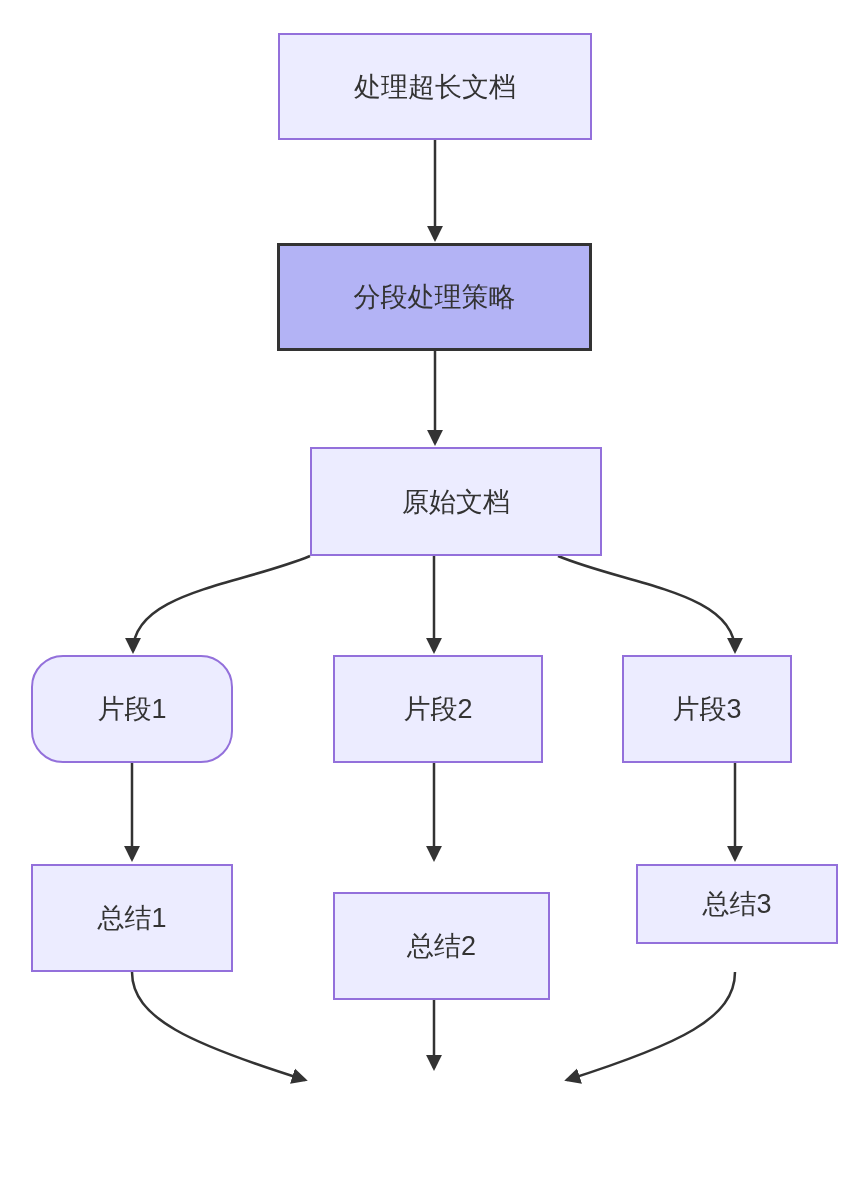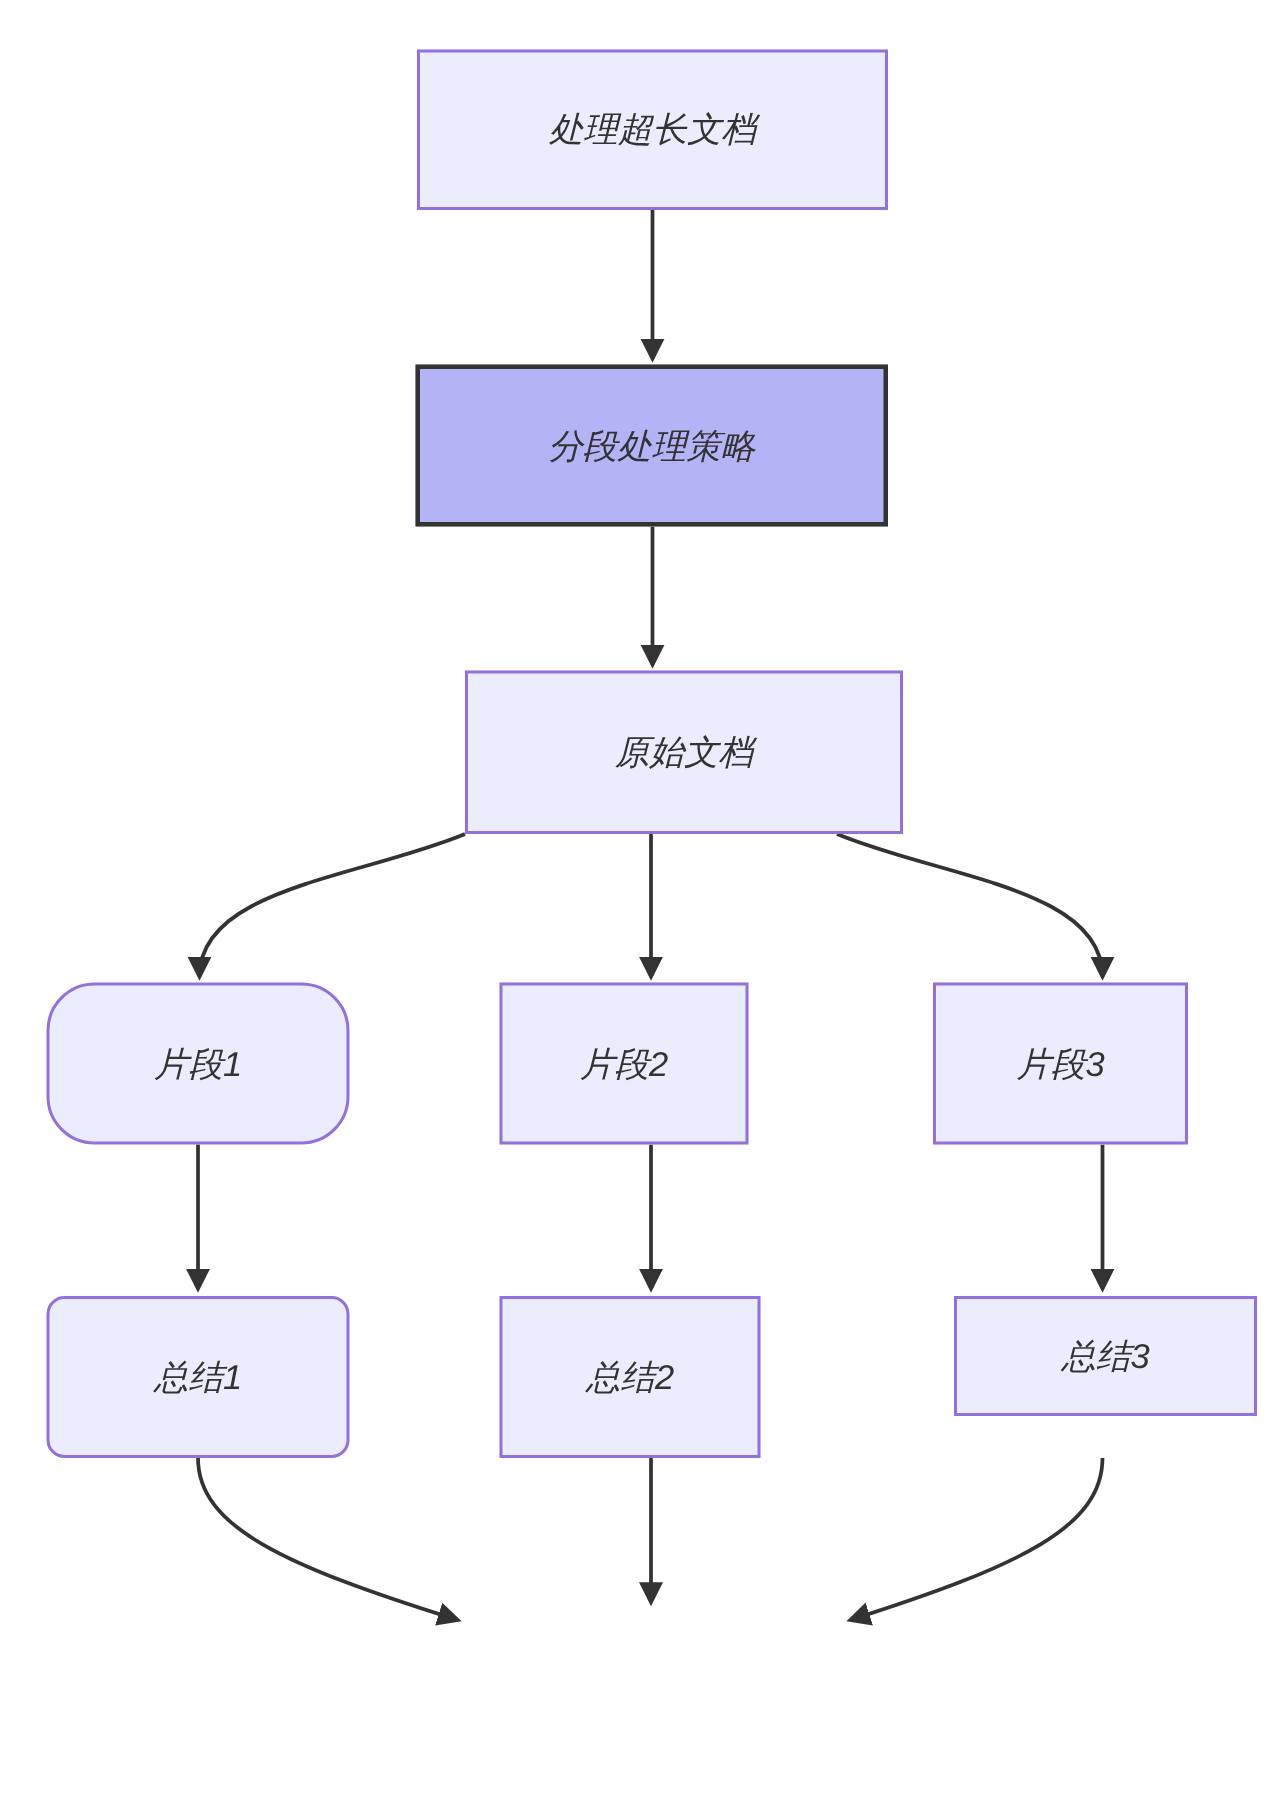--- a/index.html
+++ b/index.html
@@ -15,24 +15,23 @@
     font-family:"Liberation Sans","DejaVu Sans",sans-serif;
     position:relative;overflow:hidden;
   }
   .canvas{position:absolute;left:0;top:0;width:852px;height:1196px;}
   .edges{position:absolute;left:0;top:0;z-index:0;}
   .edge{fill:none;stroke:var(--edge);stroke-width:2.5px;}
   .arrowhead{fill:var(--edge);stroke:none;}
   .node{
     position:absolute;z-index:1;box-sizing:border-box;
     display:flex;align-items:center;justify-content:center;
-    font-size:23px;color:var(--text);
+    font-size:27px;color:var(--text);
     background:var(--node-fill);
     border:2px solid var(--node-border);
-    font-style:italic;
   }
   .node.emphasis{
     background:var(--emphasis-fill);
     border:3.5px solid var(--emphasis-border);
     align-items:center;
   }
   .node.result{
     background:var(--result-fill);
     border:3px solid var(--result-border);
   }
@@ -72,33 +71,33 @@
   </div>
 
   <div class="node" style="left:310px;top:447px;width:292px;height:109px;">
     <span class="label">原始文档</span>
   </div>
 
   <div class="node" style="left:31px;top:655px;width:202px;height:108px;border-radius:32px;">
     <span class="label">片段1</span>
   </div>
 
-  <div class="node" style="left:333px;top:655px;width:166px;height:108px;text-align:right;">
+  <div class="node" style="left:333px;top:655px;width:210px;height:108px;text-align:right;">
     <span class="label">片段2</span>
   </div>
 
   <div class="node" style="left:622px;top:655px;width:170px;height:108px;">
     <span class="label">片段3</span>
   </div>
 
-  <div class="node" style="left:31px;top:864px;width:202px;height:108px;border-radius:12px;">
+  <div class="node" style="left:31px;top:864px;width:202px;height:108px;">
     <span class="label">总结1</span>
   </div>
 
-  <div class="node" style="left:333px;top:864px;width:174px;height:108px;">
+  <div class="node" style="left:333px;top:892px;width:217px;height:108px;">
     <span class="label">总结2</span>
   </div>
 
   <div class="node" style="left:636px;top:864px;width:202px;height:80px;">
     <span class="label">总结3</span>
   </div>
 
 
 </div>
 

